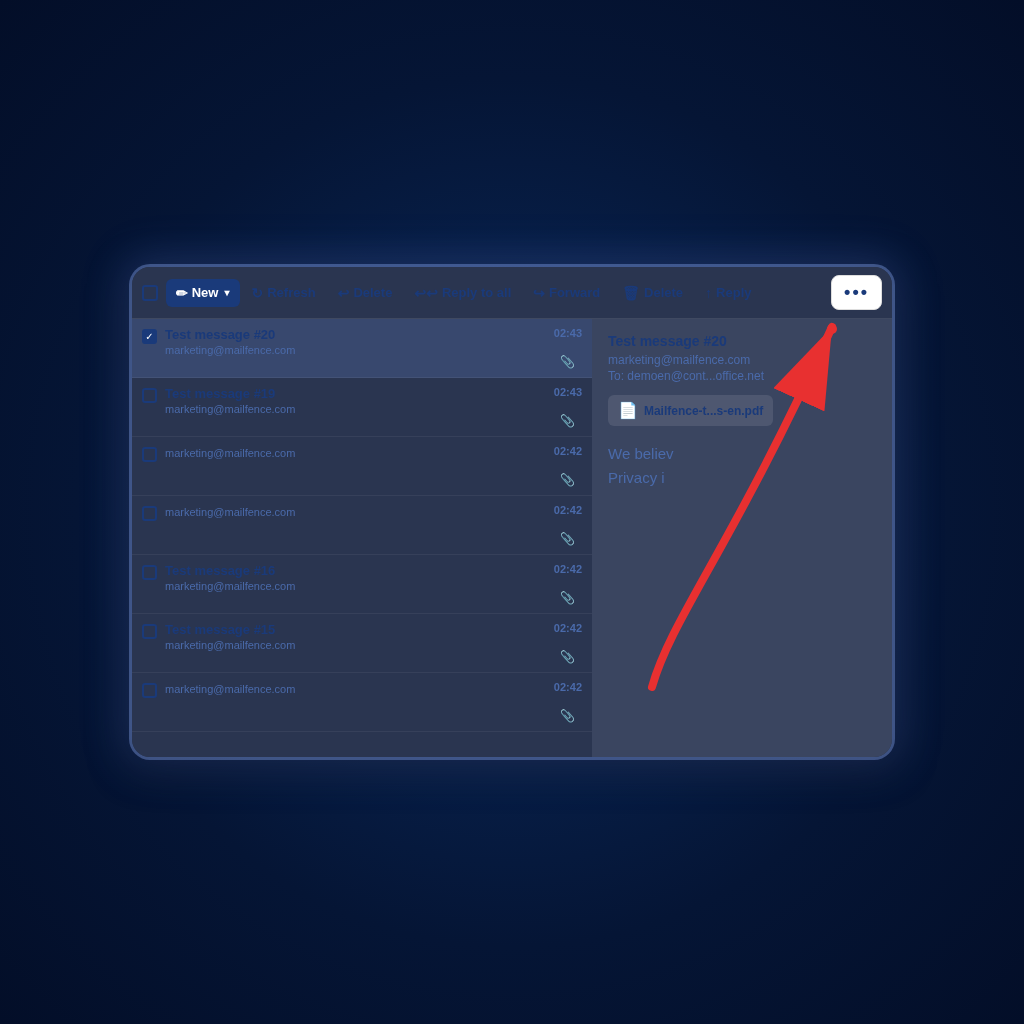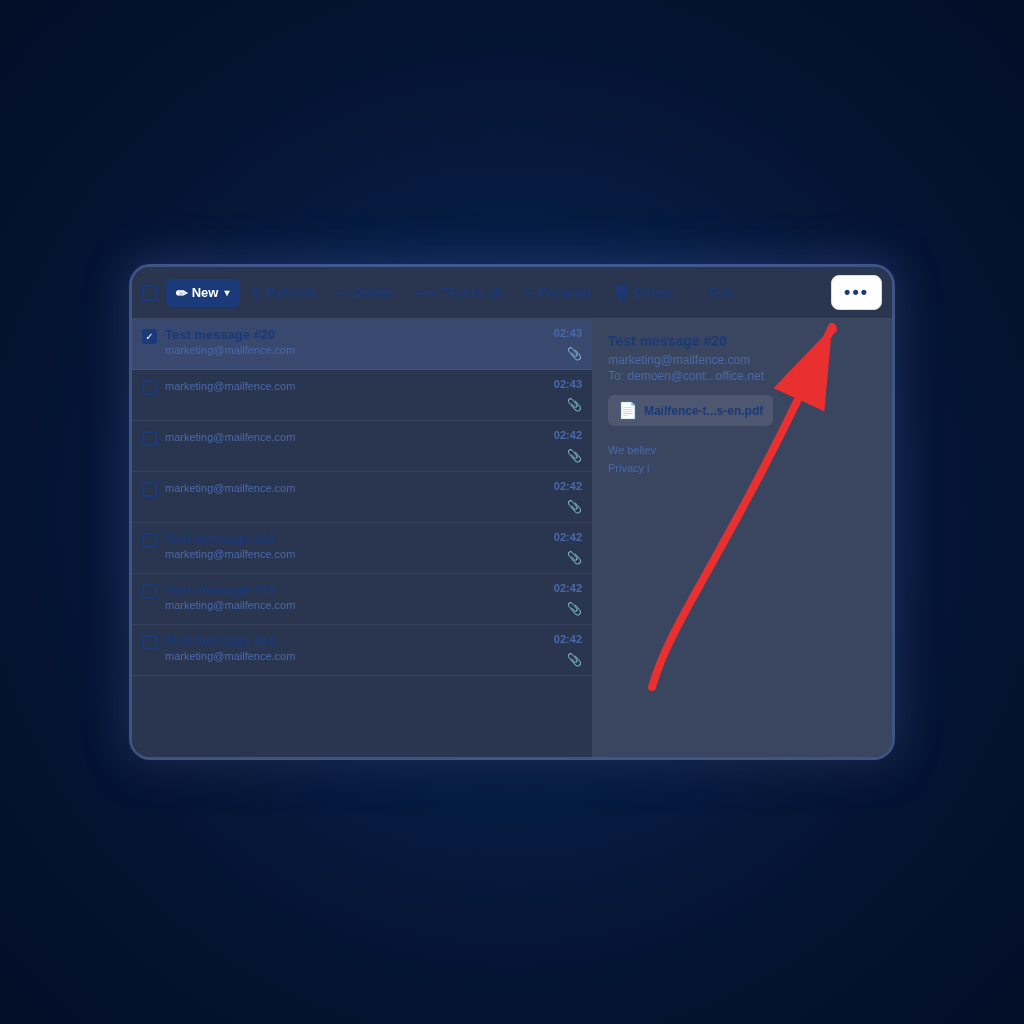--- a/index.html
+++ b/index.html
@@ -158,22 +158,22 @@
 
     .email-sender {
       font-size: 11px;
       color: #4a6aaa;
       margin-top: 2px;
     }
 
     .email-meta {
       display: flex;
       flex-direction: column;
-      align-items: flex-end;
-      gap: 8px;
+      align-items: center;
+      gap: 16px;
       flex-shrink: 0;
     }
 
     .email-time {
       font-size: 11px;
       color: #4a6aaa;
       font-weight: 600;
     }
 
     .attachment-icon {
@@ -225,21 +225,21 @@
       color: #4a6aaa;
     }
 
     .preview-attachment-name {
       font-size: 12px;
       color: #1a3a7a;
       font-weight: 600;
     }
 
     .preview-body {
-      font-size: 11px;
+      font-size: 15px;
       color: #4a6aaa;
       line-height: 1.6;
     }
 
     .window-wrapper {
       position: relative;
     }
 
     .arrow-svg {
       position: absolute;
@@ -271,36 +271,36 @@
         <span>Refresh</span>
       </button>
 
       <button class="toolbar-btn">
         <span class="btn-icon">↩</span>
         <span>Delete</span>
       </button>
 
       <button class="toolbar-btn">
         <span class="btn-icon">↩↩</span>
-        <span>Test to all</span>
+        <span>Reply to all</span>
       </button>
 
       <button class="toolbar-btn">
         <span class="btn-icon">↪</span>
         <span>Forward</span>
       </button>
 
       <button class="toolbar-btn">
         <span class="btn-icon">🗑</span>
         <span>Delete</span>
       </button>
 
       <button class="toolbar-btn">
         <span class="btn-icon">↑</span>
-        <span>Test</span>
+        <span>Reply</span>
       </button>
 
       <button class="toolbar-more-btn">
         <span>•••</span>
       </button>
     </div>
 
     <div class="content-area">
 
       <div class="email-list" id="email-list">
@@ -311,20 +311,21 @@
               <div class="email-sender">marketing@mailfence.com</div>
             </div>
             <div class="email-meta">
               <div class="email-time">02:43</div>
               <div class="attachment-icon">📎</div>
             </div>
           </div>
           <div class="email-row">
             <div class="row-checkbox"></div>
             <div class="email-info">
+              <div class="email-subject">Test message #19</div>
               <div class="email-sender">marketing@mailfence.com</div>
             </div>
             <div class="email-meta">
               <div class="email-time">02:43</div>
               <div class="attachment-icon">📎</div>
             </div>
           </div>
           <div class="email-row">
             <div class="row-checkbox"></div>
             <div class="email-info">
@@ -363,21 +364,20 @@
               <div class="email-sender">marketing@mailfence.com</div>
             </div>
             <div class="email-meta">
               <div class="email-time">02:42</div>
               <div class="attachment-icon">📎</div>
             </div>
           </div>
           <div class="email-row">
             <div class="row-checkbox"></div>
             <div class="email-info">
-              <div class="email-subject">Test message #14</div>
               <div class="email-sender">marketing@mailfence.com</div>
             </div>
             <div class="email-meta">
               <div class="email-time">02:42</div>
               <div class="attachment-icon">📎</div>
             </div>
           </div>
         </div>
 
       <div class="preview-pane">

